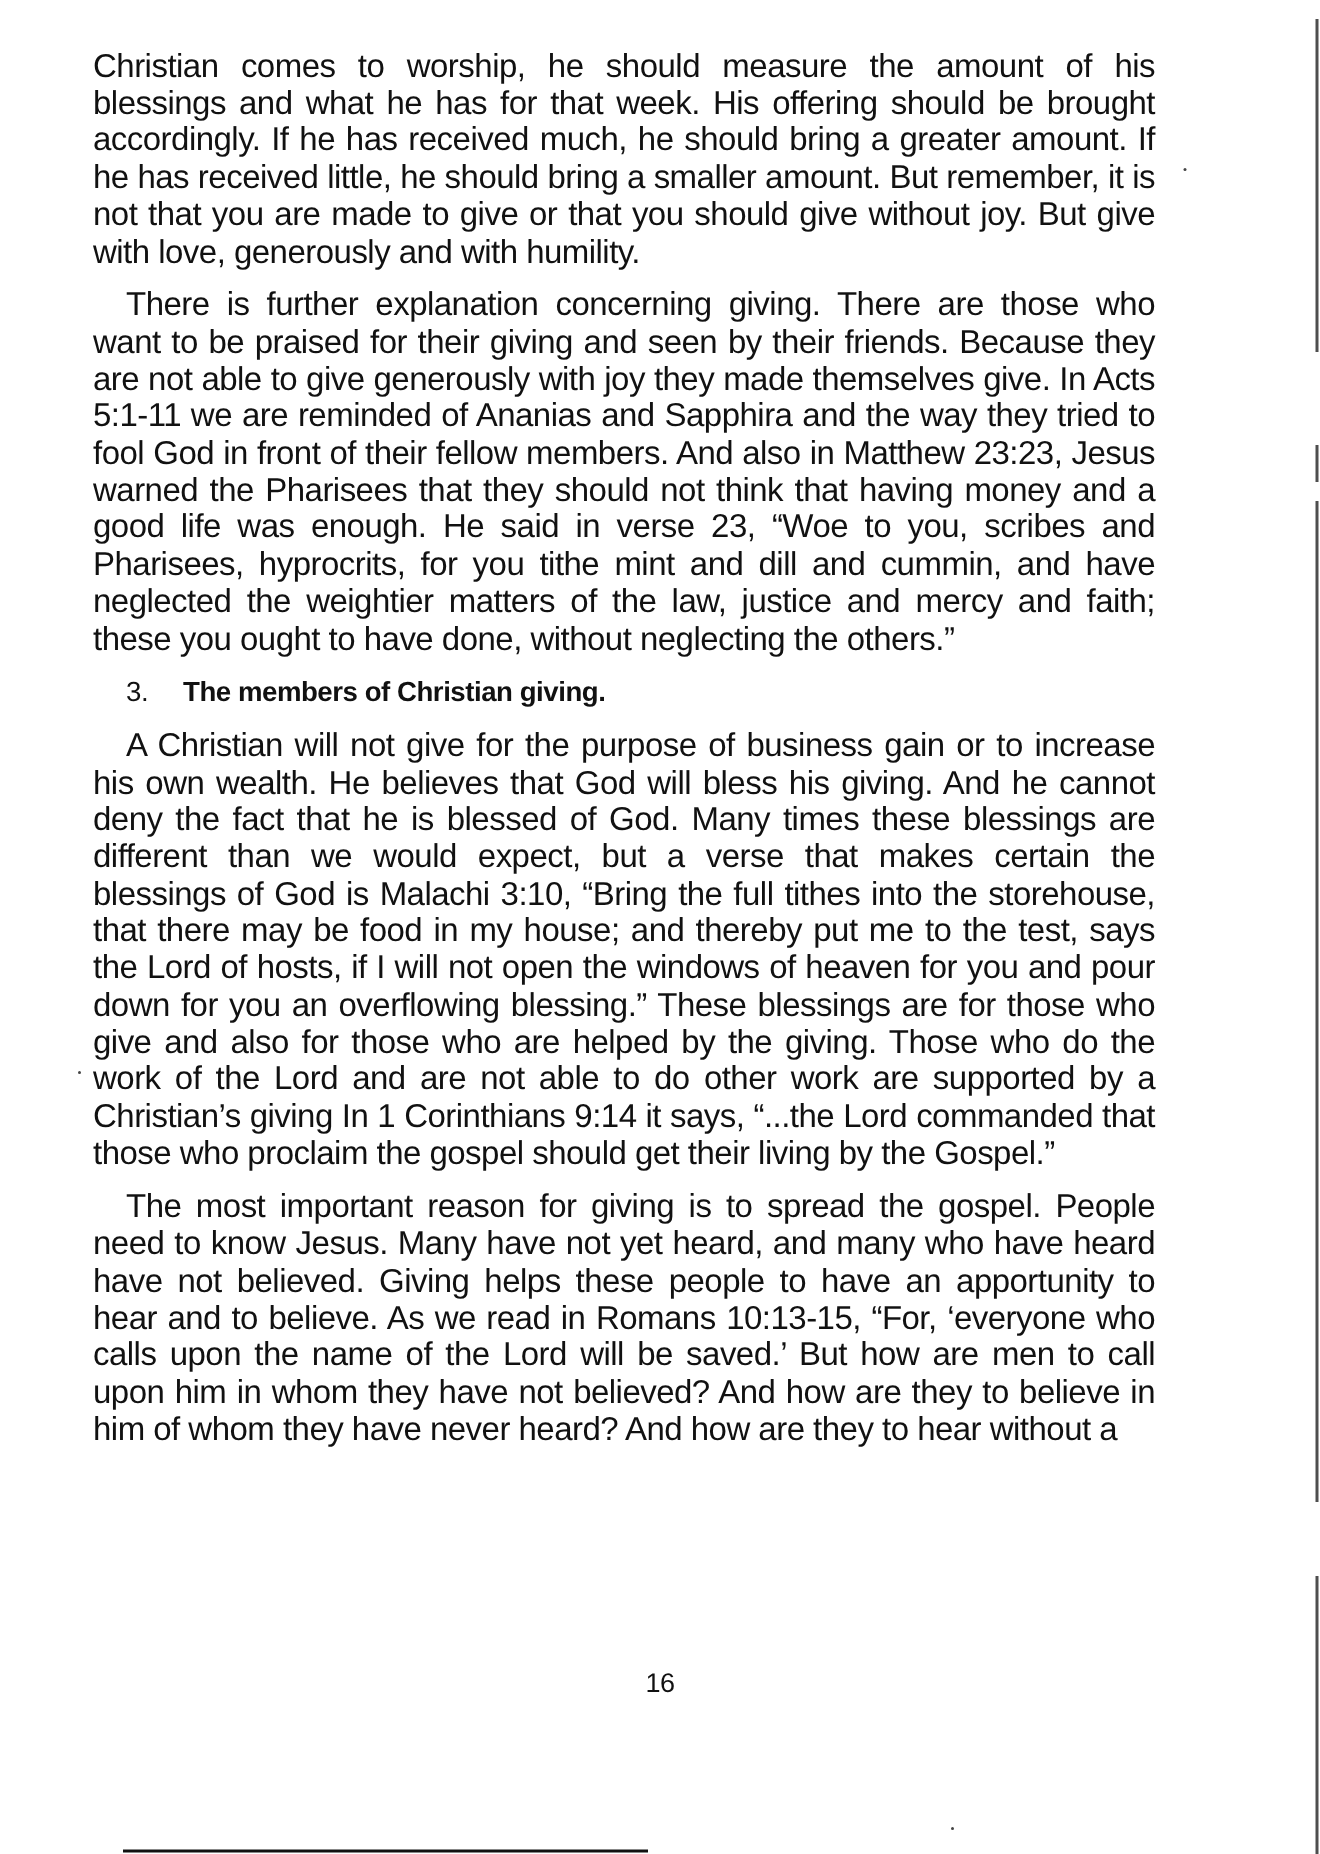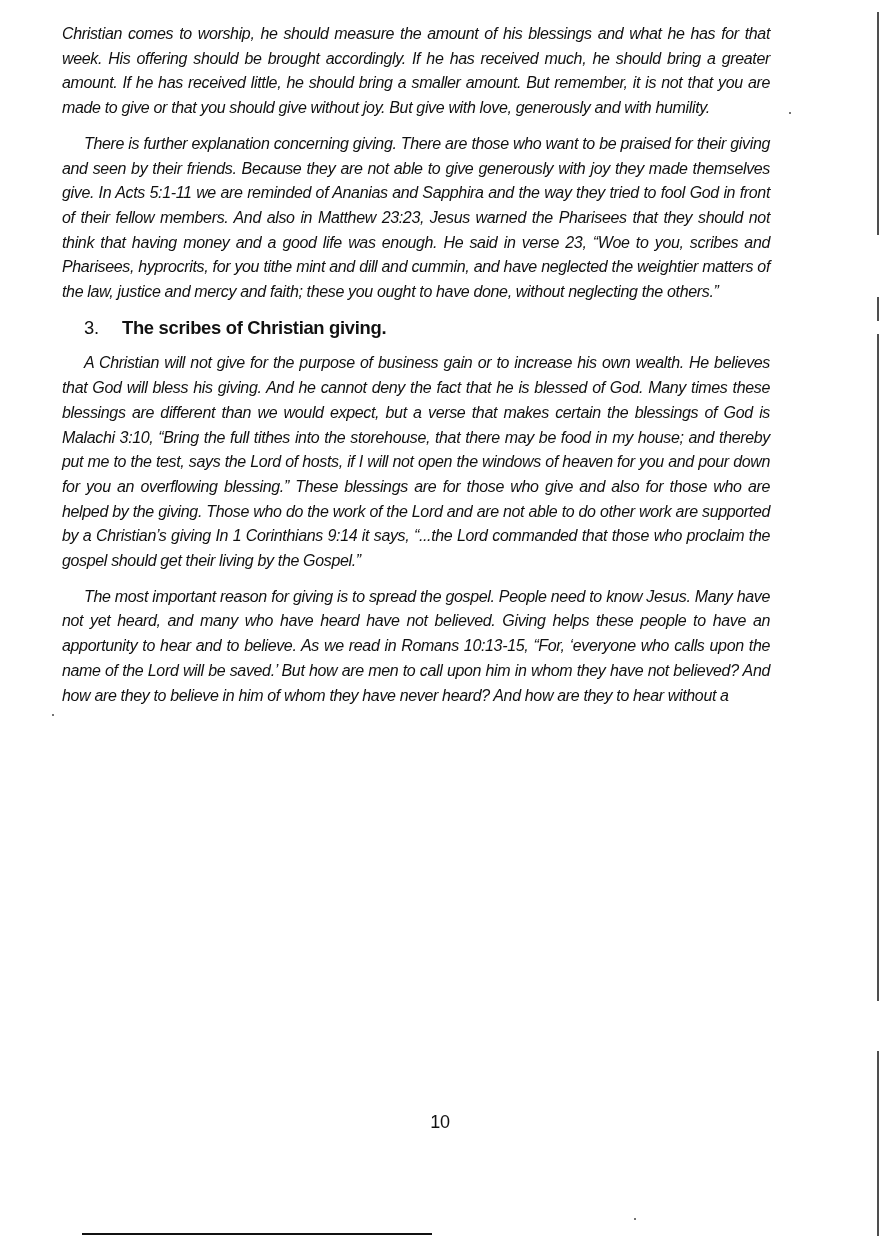--- a/index.html
+++ b/index.html
@@ -15,29 +15,28 @@
       color: #111111;
       font-family: "Liberation Sans Narrow", "Liberation Sans", sans-serif;
     }
     .page {
       position: absolute;
       left: 62px;
       top: 22px;
       width: 708px;
     }
     .para {
-      margin: 0 0 11px 0;
-      font-size: 16px;
+      margin: 10px 0 11px 0;
+      font-size: 22px;
       line-height: 24.7px;
       text-align: justify;
       text-indent: 22px;
       letter-spacing: -0.35px;
       word-spacing: 0px;
       font-stretch: condensed;
-      font-style: italic;
     }
     .para.first {
       text-indent: 0;
     }
     .heading {
       margin: 0 0 11px 0;
       font-size: 18.4px;
       line-height: 24.7px;
       padding-left: 22px;
       letter-spacing: -0.3px;
@@ -93,26 +92,26 @@
     }
   </style>
 </head>
 <body>
 
 <div class="page">
   <p class="para first">Christian comes to worship, he should measure the amount of his blessings and what he has for that week. His offering should be brought accordingly. If he has received much, he should bring a greater amount. If he has received little, he should bring a smaller amount. But remember, it is not that you are made to give or that you should give without joy. But give with love, generously and with humility.</p>
   <p class="para">There is further explanation concerning giving. There are those who want to be praised for their giving and seen by their friends. Because they are not able to give generously with joy they made themselves give. In Acts 5:1-11 we are reminded of Ananias and Sapphira and the way they tried to fool God in front of their fellow members. And also in Matthew 23:23, Jesus warned the Pharisees that they should not think that having money and a good life was enough. He said in verse 23, “Woe to you, scribes and Pharisees, hyprocrits, for you tithe mint and dill and cummin, and have neglected the weightier matters of the law, justice and mercy and faith; these you ought to have done, without neglecting the others.”</p>
 
   <div class="heading">
-    <span class="num">3.</span><span class="title">The scribes of Christian giving.</span>
+    <span class="num">3.</span><span class="title">The members of Christian giving.</span>
   </div>
 
   <p class="para">A Christian will not give for the purpose of business gain or to increase his own wealth. He believes that God will bless his giving. And he cannot deny the fact that he is blessed of God. Many times these blessings are different than we would expect, but a verse that makes certain the blessings of God is Malachi 3:10, “Bring the full tithes into the storehouse, that there may be food in my house; and thereby put me to the test, says the Lord of hosts, if I will not open the windows of heaven for you and pour down for you an overflowing blessing.” These blessings are for those who give and also for those who are helped by the giving. Those who do the work of the Lord and are not able to do other work are supported by a Christian’s giving In 1 Corinthians 9:14 it says, “...the Lord commanded that those who proclaim the gospel should get their living by the Gospel.”</p>
   <p class="para">The most important reason for giving is to spread the gospel. People need to know Jesus. Many have not yet heard, and many who have heard have not believed. Giving helps these people to have an apportunity to hear and to believe. As we read in Romans 10:13-15, “For, ‘everyone who calls upon the name of the Lord will be saved.’ But how are men to call upon him in whom they have not believed? And how are they to believe in him of whom they have never heard? And how are they to hear without a</p>
 </div>
 
-<div class="page-number">10</div>
+<div class="page-number">16</div>
 
 <div class="footer-rule"></div>
 <div class="scan-edge"></div>
 <div class="speck" style="left:789px; top:112px;"></div>
 <div class="speck" style="left:52px; top:714px;"></div>
 <div class="speck" style="left:634px; top:1218px;"></div>
 
 </body></html>

